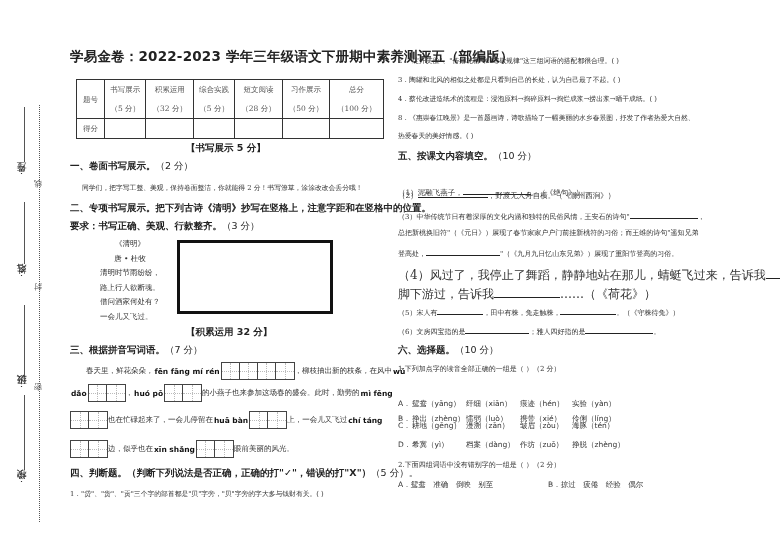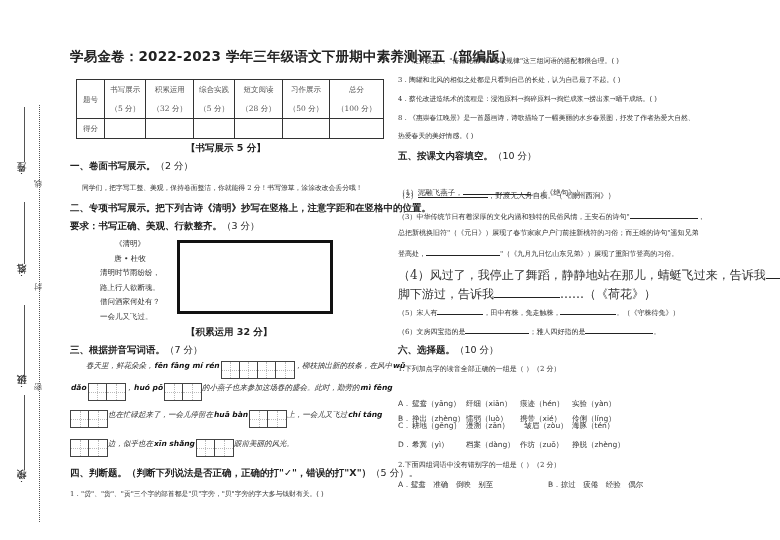--- a/index.html
+++ b/index.html
@@ -25,21 +25,21 @@
   .sec-banner { position: absolute; font-size: 9.5px; font-weight: bold; white-space: nowrap; }
   .sec-head { position: absolute; font-size: 9.5px; font-weight: bold; white-space: nowrap; font-family: "DejaVu Sans", "Liberation Sans", sans-serif; }
   .sec-head .pts { font-weight: normal; }
   .body-text { position: absolute; font-size: 7.5px; color: #333; white-space: nowrap; }
 
   .poem { position: absolute; left: 100px; top: 237px; width: 60px; font-size: 7.5px; color: #333; }
   .poem div { height: 14.5px; line-height: 14.5px; white-space: nowrap; }
   .poem .c { text-align: center; }
   .copy-box { position: absolute; left: 177px; top: 240px; width: 156px; height: 74px; border: 3px solid #111; }
 
-  .para { position: absolute; left: 70px; font-size: 7.5px; color: #333; white-space: nowrap; display: flex; align-items: flex-start; height: 20px; font-style: italic; }
+  .para { position: absolute; left: 70px; font-size: 7.5px; color: #333; white-space: nowrap; display: flex; align-items: center; height: 20px; }
   .py { font-family: "DejaVu Sans", "Liberation Sans", sans-serif; font-weight: bold; font-size: 7.5px; color: #111; margin: 0 1px; }
   .grid { display: inline-flex; border: 1px solid #444; height: 18px; }
   .grid .cell { width: 18px; height: 16px; border-right: 1px solid #444; position: relative; }
   .grid .cell:last-child { border-right: none; }
   .grid .cell::before { content: ""; position: absolute; left: 50%; top: 0; bottom: 0; border-left: 1px dotted #bbb; }
   .grid .cell::after { content: ""; position: absolute; top: 50%; left: 0; right: 0; border-top: 1px dotted #bbb; }
 
   .item { position: absolute; font-size: 7.5px; color: #333; white-space: nowrap; }
   .blank { display: inline-block; border-bottom: 1px solid #222; height: 9px; vertical-align: baseline; }
   .choice-row { position: absolute; left: 398px; font-size: 7.5px; color: #333; white-space: nowrap; }
@@ -240,21 +240,21 @@
 </div>
 <div class="item" style="left:398px;top:364px;font-size:7px;">1.下列加点字的读音全部正确的一组是（          ）（2 分）</div>
 
 <div class="choice-row" style="top:399px;">
   <span class="opt pin" style="width:14px;">A．</span><span class="opt pin" style="width:54px;">鸳鸯（yāng）</span><span class="opt pin" style="width:54px;">纤细（xiān）</span><span class="opt pin" style="width:52px;">痕迹（hén）</span><span class="opt pin">实验（yàn）</span>
 </div>
 <div class="choice-row" style="top:414px;">
   <span class="opt pin" style="width:14px;">B．</span><span class="opt pin" style="width:54px;">挣出（zhèng）</span><span class="opt pin" style="width:54px;">懦弱（luò）</span><span class="opt pin" style="width:52px;">携带（xié）</span><span class="opt pin">伶俐（líng）</span>
 </div>
 <div class="choice-row" style="top:421px;">
-  <span class="opt pin" style="width:14px;">C．</span><span class="opt pin" style="width:54px;">耕地（gēng）</span><span class="opt pin" style="width:54px;">漫溯（zān）</span><span class="opt pin" style="width:52px;text-align:center;">皱眉（zòu）</span><span class="opt pin">海豚（tén）</span>
+  <span class="opt pin" style="width:14px;">C．</span><span class="opt pin" style="width:54px;">耕地（gēng）</span><span class="opt pin" style="width:54px;">漫溯（zān）</span><span class="opt pin" style="width:52px;">皱眉（zòu）</span><span class="opt pin">海豚（tén）</span>
 </div>
 <div class="choice-row" style="top:440px;">
   <span class="opt pin" style="width:14px;">D．</span><span class="opt pin" style="width:54px;">希冀（yì）</span><span class="opt pin" style="width:54px;">档案（dàng）</span><span class="opt pin" style="width:52px;">作坊（zuō）</span><span class="opt pin">挣脱（zhèng）</span>
 </div>
 
 <div class="item" style="left:398px;top:460px;font-size:7px;">2.下面四组词语中没有错别字的一组是（          ）（2 分）</div>
 <div class="choice-row" style="top:480px;">
   <span class="opt" style="width:150px;"><span class="pin">A．</span><span>鸳鸯　准确　倒映　别至</span></span><span class="opt"><span class="pin">B．</span><span>掠过　疲倦　经验　偶尔</span></span>
 </div>
 

